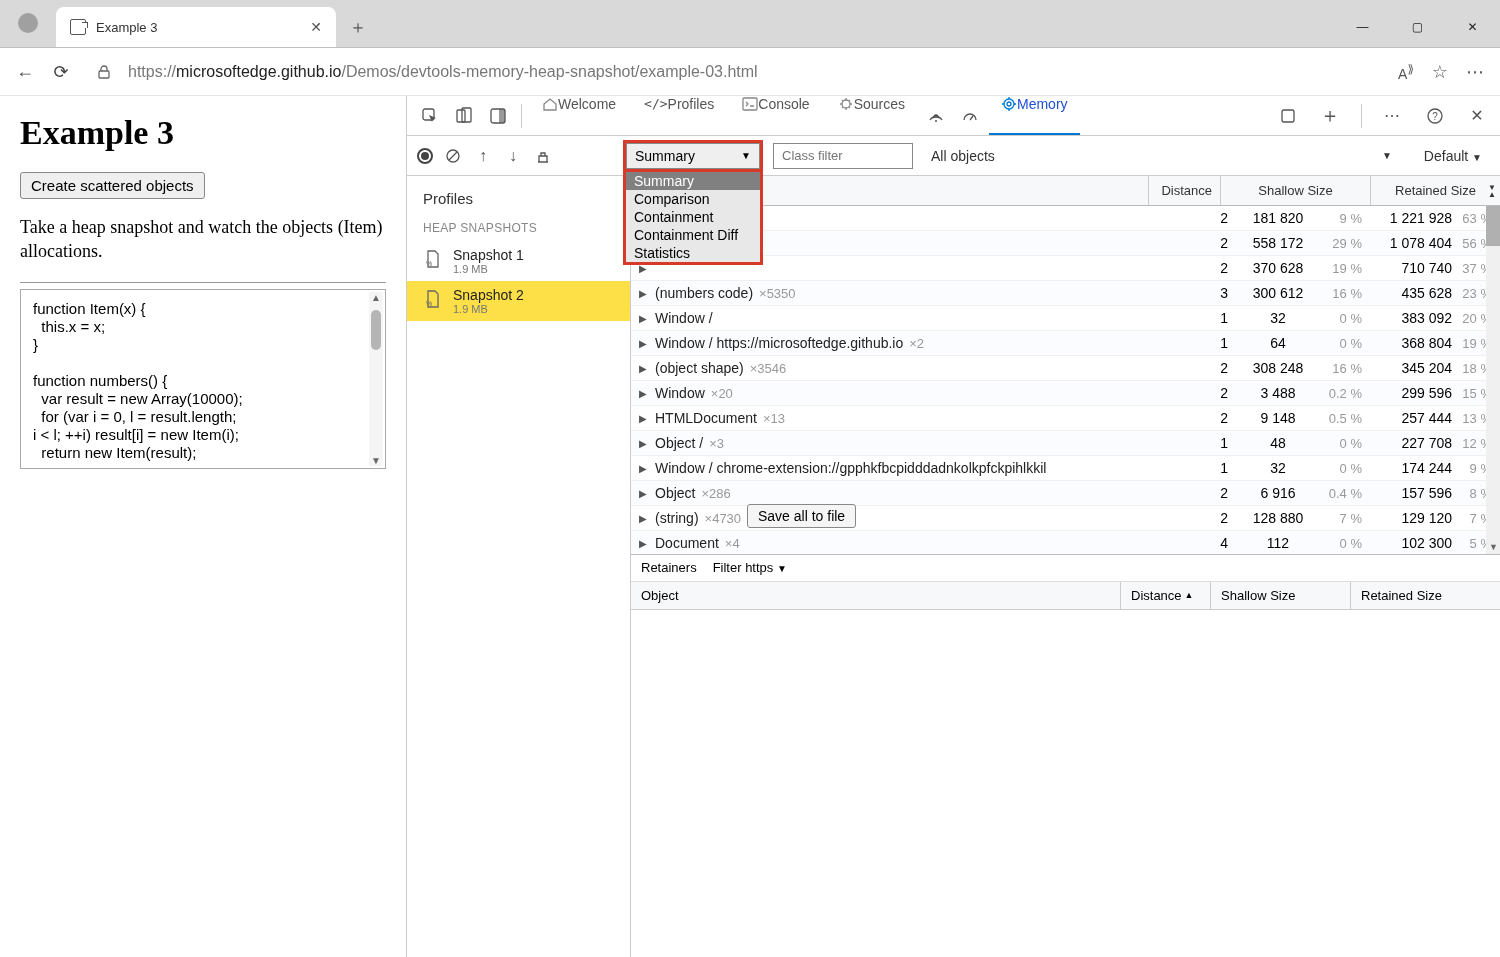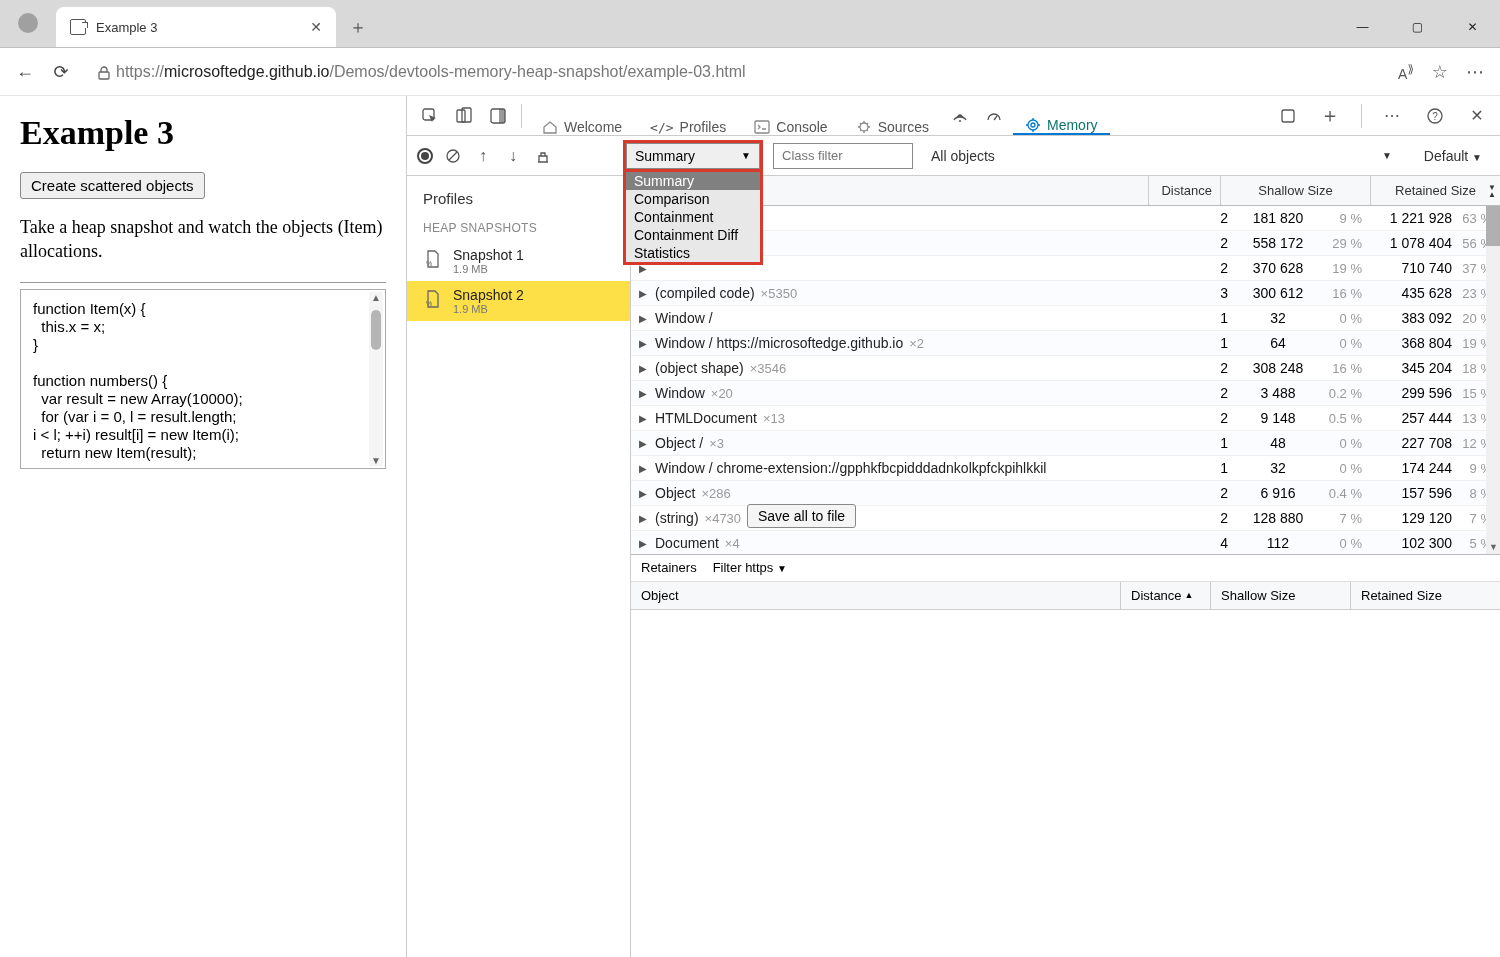--- a/index.html
+++ b/index.html
@@ -9,42 +9,42 @@
 .tab{height:40px;background:#fff;border-radius:8px 8px 0 0;display:flex;align-items:center;padding:0 14px;min-width:280px;gap:10px;margin-left:4px}
 .tab-icon{width:16px;height:16px;border:1.5px solid #555;border-radius:2px;position:relative}
 .tab-icon::before{content:"";position:absolute;top:2px;right:-3px;width:5px;height:5px;border-top:1.5px solid #555;border-right:1.5px solid #555;background:#fff}
 .tab-title{font-size:13px;color:#333;flex:1}
 .close-x{font-size:14px;color:#555;cursor:pointer}
 .newtab{width:32px;height:32px;display:flex;align-items:center;justify-content:center;font-size:18px;color:#555;margin-left:6px;margin-bottom:4px}
 .winctl{margin-left:auto;display:flex;margin-bottom:0}
 .winbtn{width:55px;height:40px;display:flex;align-items:center;justify-content:center;font-size:12px;color:#222}
 .addrbar{height:48px;display:flex;align-items:center;padding:0 14px;gap:14px;border-bottom:1px solid #e5e5e5}
 .navicon{width:22px;height:22px;display:flex;align-items:center;justify-content:center;color:#444;font-size:18px}
-.urlbox{flex:1;display:flex;align-items:flex-end;gap:4px;padding:0 10px}
+.urlbox{flex:1;display:flex;align-items:center;gap:16px;padding:0 10px}
 .lock{width:16px;height:16px}
 .url{font-size:16px;color:#777}
 .url .dark{color:#222}
 .rcluster{display:flex;gap:18px;align-items:center}
 .content{display:flex;height:calc(100% - 96px)}
 .page{width:406px;padding:18px 20px;overflow:hidden}
 .page h1{font-family:"Times New Roman",serif;font-size:34px;font-weight:bold;margin-bottom:20px}
 .page h2{font-family:"Times New Roman",serif;font-size:26px;font-weight:bold;margin-bottom:20px}
 .page-btn{font-size:15px;padding:4px 10px;border:1px solid #888;background:#efefef;border-radius:3px;margin-bottom:16px}
 .page p{font-family:"Times New Roman",serif;font-size:18px;line-height:1.35;margin-bottom:18px}
 .page hr{border:none;border-top:1px solid #999;margin-bottom:6px}
 .codebox{border:1px solid #aaa;height:180px;position:relative;padding:10px 12px;font-family:Consolas,monospace;font-size:15px;white-space:pre;overflow:hidden}
 .codescroll{position:absolute;right:2px;top:2px;bottom:2px;width:14px;background:#f5f5f5;display:flex;flex-direction:column;justify-content:space-between;align-items:center}
 .codescroll .arr{font-size:10px;color:#666}
 .codescroll .thumb{position:absolute;top:18px;width:10px;height:40px;background:#b5b5b5;border-radius:5px}
 .devtools{flex:1;display:flex;flex-direction:column;border-left:1px solid #ccc}
 .dt-tabs{height:40px;display:flex;align-items:center;border-bottom:1px solid #ccc;padding:0 8px;gap:4px}
 .dt-iconbtn{width:30px;height:30px;display:flex;align-items:center;justify-content:center;color:#555}
 .dt-sep{width:1px;height:24px;background:#ccc;margin:0 4px}
-.dt-tab{display:flex;align-items:flex-end;gap:6px;padding:0 12px;height:100%;font-size:14px;color:#555;cursor:pointer}
-.dt-tab.active{color:#0f766e;border-bottom:2px solid #0078d4}
+.dt-tab{display:flex;align-items:flex-start;padding:0 12px;height:100%;font-size:14px;color:#555;cursor:pointer}
+.dt-tab.active{color:#1d4ed8;border-bottom:2px solid #0078d4}
 .dt-right{margin-left:auto;display:flex;align-items:center;gap:12px}
 .mem-toolbar{height:40px;display:flex;align-items:center;padding:0 10px;gap:10px;border-bottom:1px solid #ccc;position:relative}
 .rec{width:16px;height:16px;border:2px solid #444;border-radius:50%}
 .rec::after{content:"";display:block;width:8px;height:8px;background:#444;border-radius:50%;margin:2px}
 .tb-icon{width:20px;height:20px;display:flex;align-items:center;justify-content:center;color:#555;font-size:16px}
 .select-box{position:relative;border:3px solid #d73a2b;width:140px}
 .select-inner{height:26px;border:1px solid #888;background:#efefef;display:flex;align-items:center;padding:0 8px;font-size:14px;justify-content:space-between}
 .dropdown{position:absolute;top:29px;left:-3px;right:-3px;background:#e8e8e8;border:3px solid #d73a2b;border-top:none;z-index:100}
 .dd-item{padding:1px 8px;font-size:14px;cursor:pointer}
 .dd-item.sel{background:#808080;color:#fff}
@@ -334,21 +334,21 @@
               <span class="cnt"></span>
               <span class="spacer"></span>
               <span class="dist">2</span>
               <span class="shal">370 628</span>
               <span class="shalp">19 %</span>
               <span class="ret">710 740</span>
               <span class="retp">37 %</span>
             </div>
             <div class="hrow">
               <span class="caret">▶</span>
-              <span class="ctor">(compiled code)</span>
+              <span class="ctor">(numbers code)</span>
               <span class="cnt">×5350</span>
               <span class="spacer"></span>
               <span class="dist">3</span>
               <span class="shal">300 612</span>
               <span class="shalp">16 %</span>
               <span class="ret">435 628</span>
               <span class="retp">23 %</span>
             </div>
             <div class="hrow">
               <span class="caret">▶</span>

